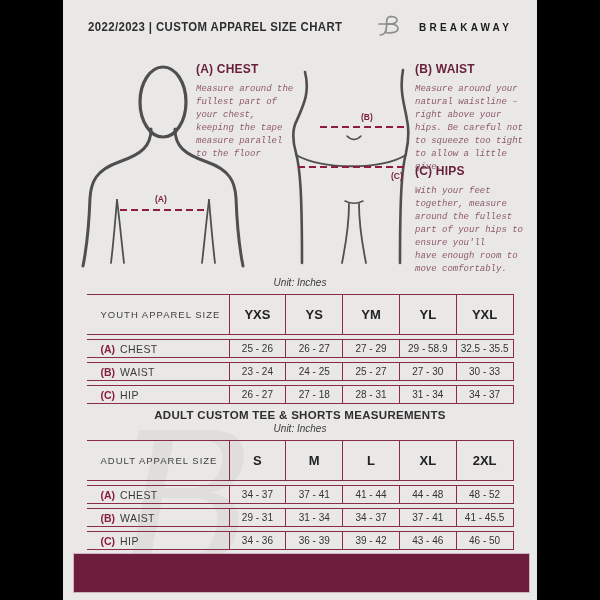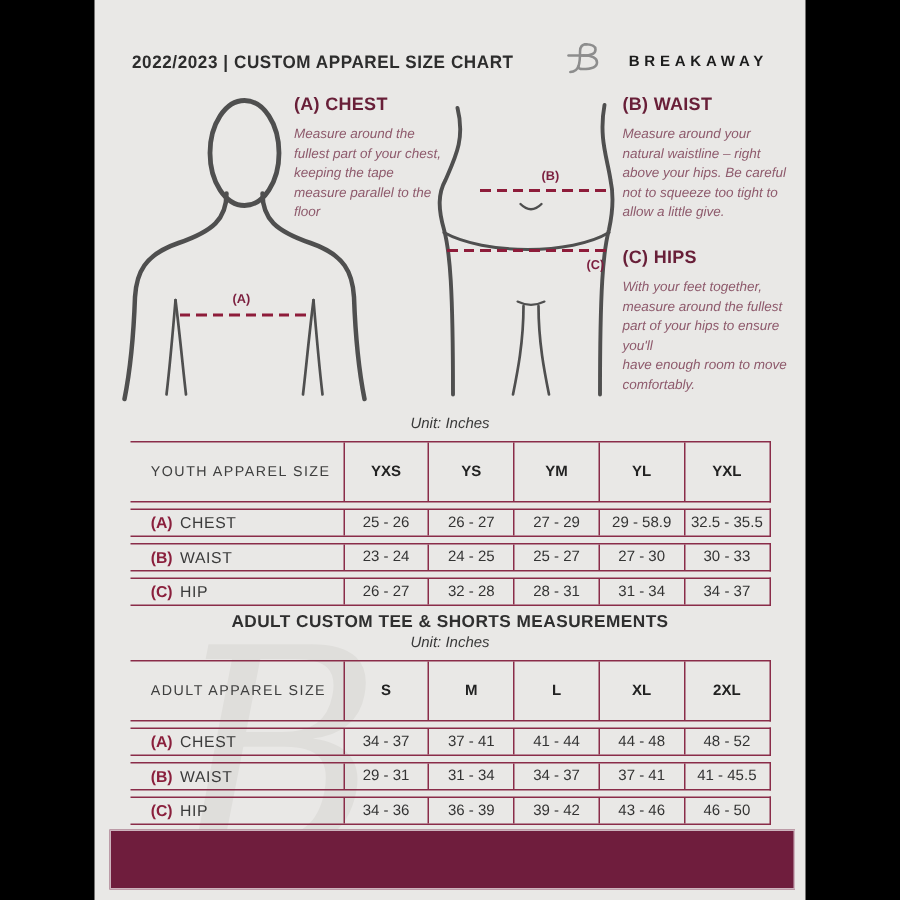--- a/index.html
+++ b/index.html
@@ -6,21 +6,21 @@
   body{
     width:600px;height:600px;position:relative;background:#000;
     font-family:"Liberation Sans", sans-serif;overflow:hidden;
   }
   .page{
     position:absolute;left:63px;top:0;width:474px;height:600px;
     background:#e9e8e6;overflow:hidden;
   }
   
   .hdr{
-    position:absolute;top:28px;left:25px;width:424px;height:26px;
+    position:absolute;top:14px;left:25px;width:424px;height:26px;
     display:flex;align-items:center;justify-content:space-between;
   }
   .hdr-title{
     font-size:12px;font-weight:bold;letter-spacing:.4px;color:#2d2d2d;
     white-space:nowrap;transform:scaleX(.95);transform-origin:left center;
   }
   .brand{display:flex;align-items:center;gap:7px;}
   .brand-name{font-size:10px;font-weight:bold;letter-spacing:3.2px;color:#1c1c1c;padding-left:12px;}
   
   .watermark{
@@ -34,42 +34,42 @@
   .dash{position:absolute;height:2px;z-index:2;
     background:repeating-linear-gradient(90deg,#8e1c3a 0 7px,transparent 7px 11px);}
   .dash-lab{
     position:absolute;z-index:2;font-size:8.5px;font-weight:bold;color:#7b1e3e;
   }
   
   .note{position:absolute;z-index:1;}
   .note h3{margin:0;font-size:12px;font-weight:bold;color:#681f38;letter-spacing:.2px;}
   .note p{
     margin:7px 0 0 0;font-size:9px;font-style:italic;line-height:1.45;
-    color:#8e5a6c;white-space:pre-line;
+    color:#8e5a6c;white-space:pre-line;font-family:Liberation Mono, monospace;
   }
   
   .section{position:absolute;left:0;width:474px;z-index:1;text-align:center;}
   .sec-title{font-size:11.5px;font-weight:bold;color:#2f2f2f;letter-spacing:.3px;}
   .sec-unit{font-size:10px;font-style:italic;color:#3a3a3a;margin-top:2px;}
   .size-table{width:427px;margin:6px auto 0 auto;text-align:left;}
   .trow{
     display:flex;align-items:stretch;height:19px;margin-bottom:4px;
     border-top:1px solid #8a2c49;border-bottom:1px solid #8a2c49;
     border-right:1px solid #8a2c49;box-sizing:border-box;
   }
   .trow.head-row{height:41px;}
   .tc{
     display:flex;align-items:center;justify-content:center;
     flex:1 1 0;font-size:10px;color:#333;box-sizing:border-box;
     border-left:1px solid #8a2c49;overflow:hidden;white-space:nowrap;
   }
   .tc.lab{
     flex:0 0 142px;justify-content:flex-start;padding-left:14px;border-left:none;
   }
-  .head-row .tc{font-weight:bold;font-size:10px;color:#222;}
+  .head-row .tc{font-weight:bold;font-size:13px;color:#222;}
   .head-row .tc.lab{font-weight:normal;font-size:9.5px;color:#3f3f3f;letter-spacing:1px;}
   .rk{color:#8a1f3c;font-weight:bold;margin-right:5px;font-size:10.5px;}
   .rl{color:#3a3a3a;font-size:10.5px;letter-spacing:.4px;}
   
   .footer-bar{
     position:absolute;left:10px;top:553px;width:457px;height:40px;
     background:#6f1d3d;border:1px solid #cdb3bd;box-sizing:border-box;z-index:3;
   }
 </style>
 </head>
@@ -171,21 +171,21 @@
         <div class="tc">25 - 27</div>
         <div class="tc">27 - 30</div>
         <div class="tc">30 - 33</div>
       </div>
       <div class="trow">
         <div class="tc lab">
           <span class="rk">(C)</span>
           <span class="rl">HIP</span>
         </div>
         <div class="tc">26 - 27</div>
-        <div class="tc">32 - 28</div>
+        <div class="tc">27 - 18</div>
         <div class="tc">28 - 31</div>
         <div class="tc">31 - 34</div>
         <div class="tc">34 - 37</div>
       </div>
     </div>
   </div>
 
   <div class="section" style="top:409px;">
     <div class="sec-title">ADULT CUSTOM TEE &amp; SHORTS MEASUREMENTS</div>
     <div class="sec-unit">Unit: Inches</div>

